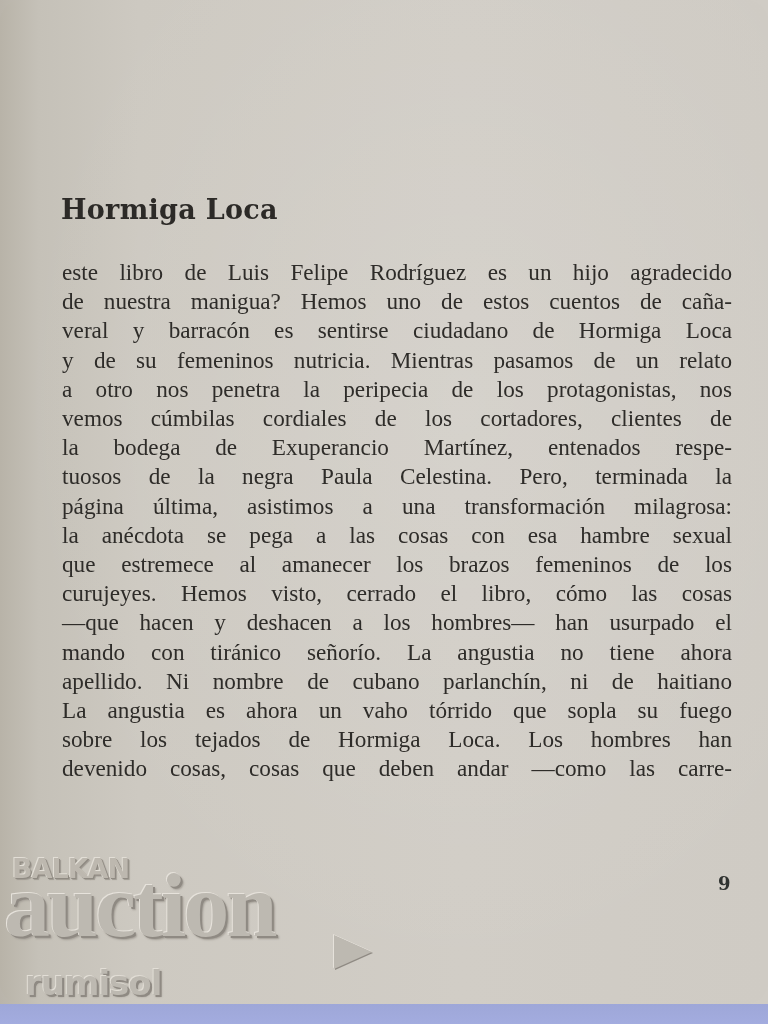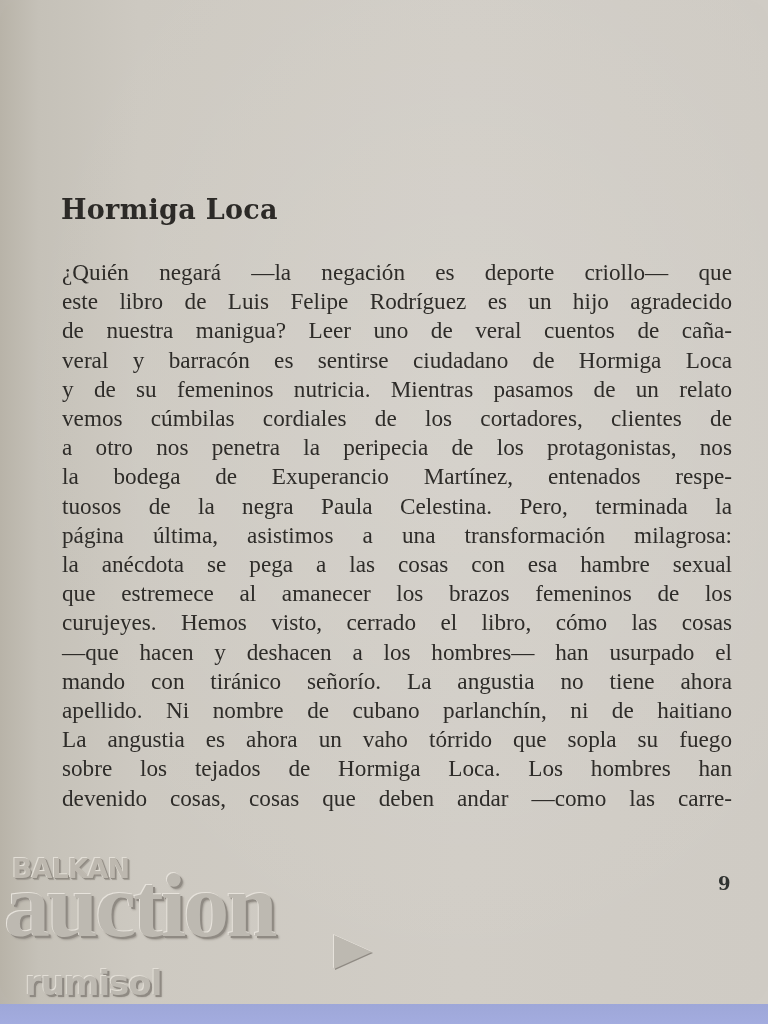--- a/index.html
+++ b/index.html
@@ -69,27 +69,26 @@
       margin-left: 12px;
     }
   </style>
 </head>
 <body>
 
 <div class="page">
   <div class="title">Hormiga Loca</div>
 
   <div class="body-text">
-    <span class="line">¿Quién negará —la negación es deporte criollo— que</span>
     <span class="line">este libro de Luis Felipe Rodríguez es un hijo agradecido</span>
-    <span class="line">de nuestra manigua? Leer uno de veral cuentos de caña-</span>
+    <span class="line">de nuestra manigua? Hemos uno de estos cuentos de caña-</span>
     <span class="line">veral y barracón es sentirse ciudadano de Hormiga Loca</span>
     <span class="line">y de su femeninos nutricia. Mientras pasamos de un relato</span>
+    <span class="line">a otro nos penetra la peripecia de los protagonistas, nos</span>
     <span class="line">vemos cúmbilas cordiales de los cortadores, clientes de</span>
-    <span class="line">a otro nos penetra la peripecia de los protagonistas, nos</span>
     <span class="line">la bodega de Exuperancio Martínez, entenados respe-</span>
     <span class="line">tuosos de la negra Paula Celestina. Pero, terminada la</span>
     <span class="line">página última, asistimos a una transformación milagrosa:</span>
     <span class="line">la anécdota se pega a las cosas con esa hambre sexual</span>
     <span class="line">que estremece al amanecer los brazos femeninos de los</span>
     <span class="line">curujeyes. Hemos visto, cerrado el libro, cómo las cosas</span>
     <span class="line">—que hacen y deshacen a los hombres— han usurpado el</span>
     <span class="line">mando con tiránico señorío. La angustia no tiene ahora</span>
     <span class="line">apellido. Ni nombre de cubano parlanchín, ni de haitiano</span>
     <span class="line">La angustia es ahora un vaho tórrido que sopla su fuego</span>

